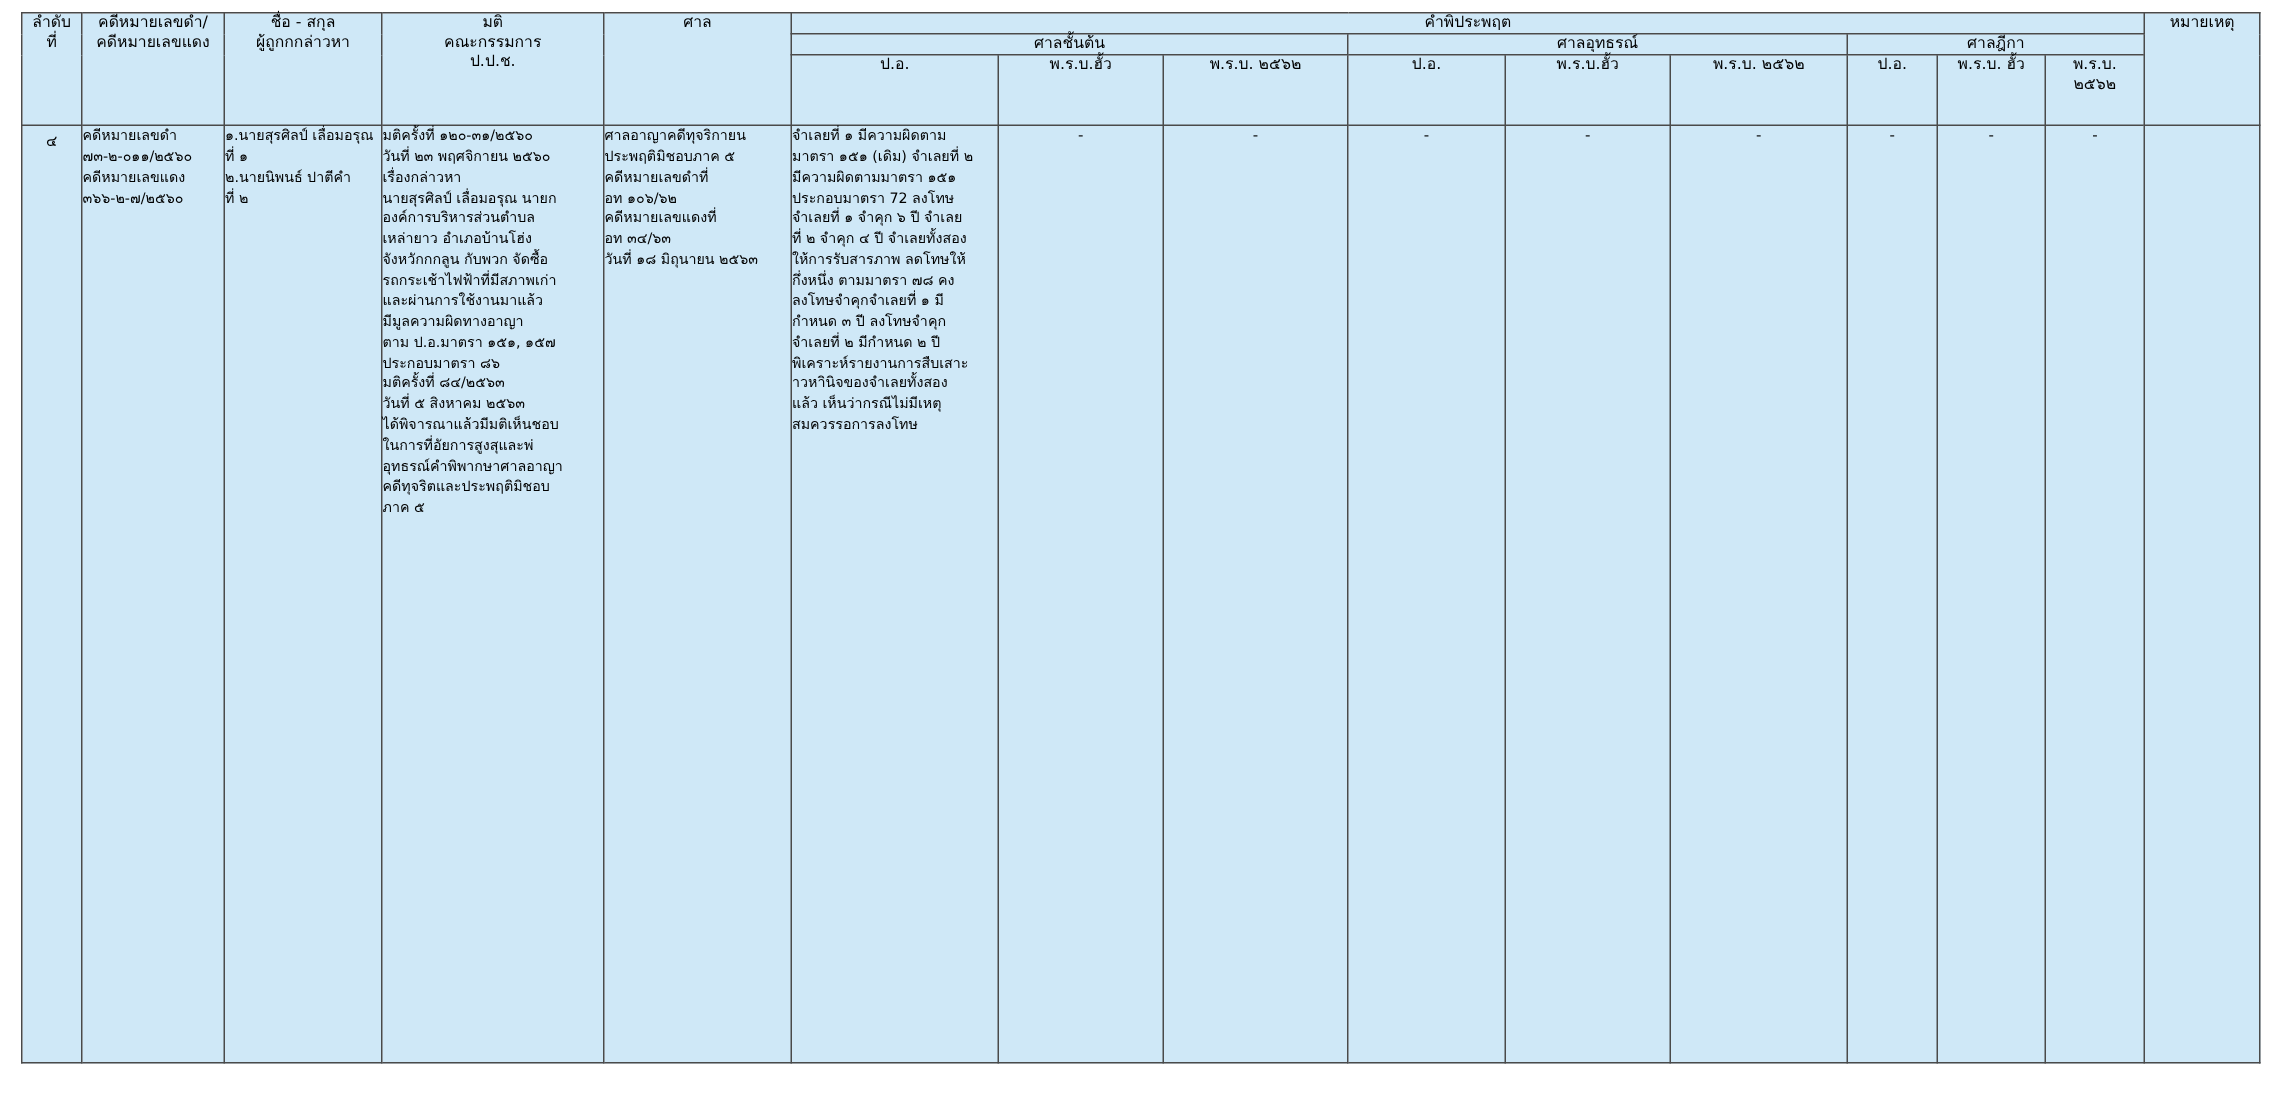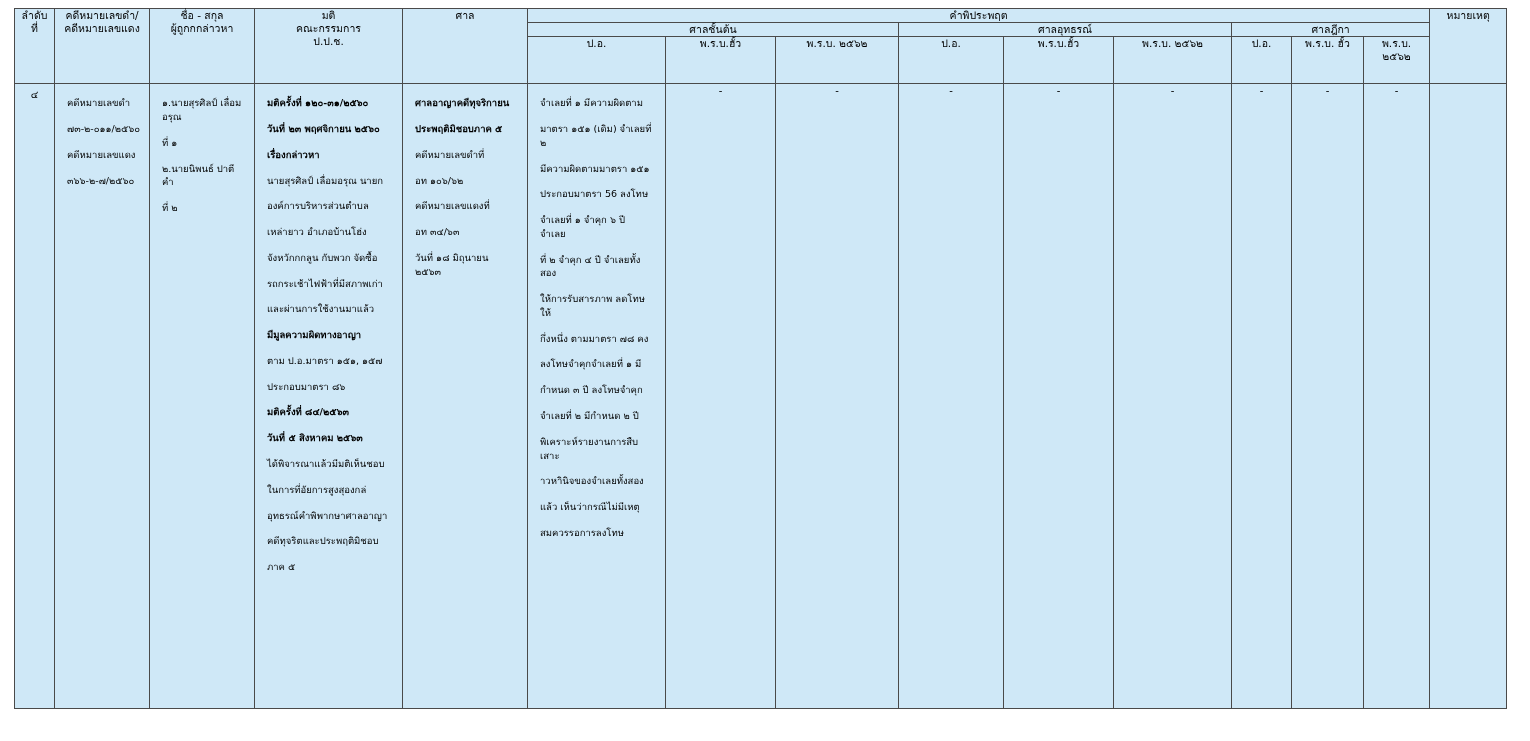--- a/index.html
+++ b/index.html
@@ -47,23 +47,23 @@
     background: #cfe8f7;
     font-size: 9.5px;
     line-height: 1.45;
     padding: 3px 3px 0 3px;
   }
   tbody td.c-num {
     text-align: center;
     font-size: 10px;
     padding-top: 4px;
   }
-  .b { font-weight: bold; }
+  .b { font-weight: normal; }
   .cellblock p {
-    margin: 12px;
+    margin: 0;
   }
   .dash {
     text-align: center;
     font-size: 10px;
     padding-top: 4px;
   }
   
   col.w-order   { width: 40px; }
   col.w-caseno  { width: 95px; }
   col.w-name    { width: 105px; }
@@ -179,21 +179,21 @@
             <p>เหล่ายาว อำเภอบ้านโฮ่ง</p>
             <p>จังหวักกกลูน กับพวก จัดซื้อ</p>
             <p>รถกระเช้าไฟฟ้าที่มีสภาพเก่า</p>
             <p>และผ่านการใช้งานมาแล้ว</p>
             <p class="b">มีมูลความผิดทางอาญา</p>
             <p>ตาม ป.อ.มาตรา ๑๕๑, ๑๕๗</p>
             <p>ประกอบมาตรา ๘๖</p>
             <p class="b">มติครั้งที่ ๘๔/๒๕๖๓</p>
             <p class="b">วันที่ ๕ สิงหาคม ๒๕๖๓</p>
             <p>ได้พิจารณาแล้วมีมติเห็นชอบ</p>
-            <p>ในการที่อัยการสูงสุองกล่</p>
+            <p>ในการที่อัยการสูงสุและพ่</p>
             <p>อุทธรณ์คำพิพากษาศาลอาญา</p>
             <p>คดีทุจริตและประพฤติมิชอบ</p>
             <p>ภาค ๕</p>
           </div>
         </td>
         <td>
           <div class="cellblock">
             <p class="b">ศาลอาญาคดีทุจริกายน</p>
             <p class="b">ประพฤติมิชอบภาค ๕</p>
             <p>คดีหมายเลขดำที่</p>
@@ -201,21 +201,21 @@
             <p>คดีหมายเลขแดงที่</p>
             <p>อท ๓๔/๖๓</p>
             <p>วันที่ ๑๘ มิถุนายน ๒๕๖๓</p>
           </div>
         </td>
         <td>
           <div class="cellblock">
             <p>จำเลยที่ ๑ มีความผิดตาม</p>
             <p>มาตรา ๑๕๑ (เดิม) จำเลยที่ ๒</p>
             <p>มีความผิดตามมาตรา ๑๕๑</p>
-            <p>ประกอบมาตรา 56 ลงโทษ</p>
+            <p>ประกอบมาตรา 72 ลงโทษ</p>
             <p>จำเลยที่ ๑ จำคุก ๖ ปี จำเลย</p>
             <p>ที่ ๒ จำคุก ๔ ปี จำเลยทั้งสอง</p>
             <p>ให้การรับสารภาพ ลดโทษให้</p>
             <p>กึ่งหนึ่ง ตามมาตรา ๗๘ คง</p>
             <p>ลงโทษจำคุกจำเลยที่ ๑ มี</p>
             <p>กำหนด ๓ ปี ลงโทษจำคุก</p>
             <p>จำเลยที่ ๒ มีกำหนด ๒ ปี</p>
             <p>พิเคราะห์รายงานการสืบเสาะ</p>
             <p>าวหาินิจของจำเลยทั้งสอง</p>
             <p>แล้ว เห็นว่ากรณีไม่มีเหตุ</p>

